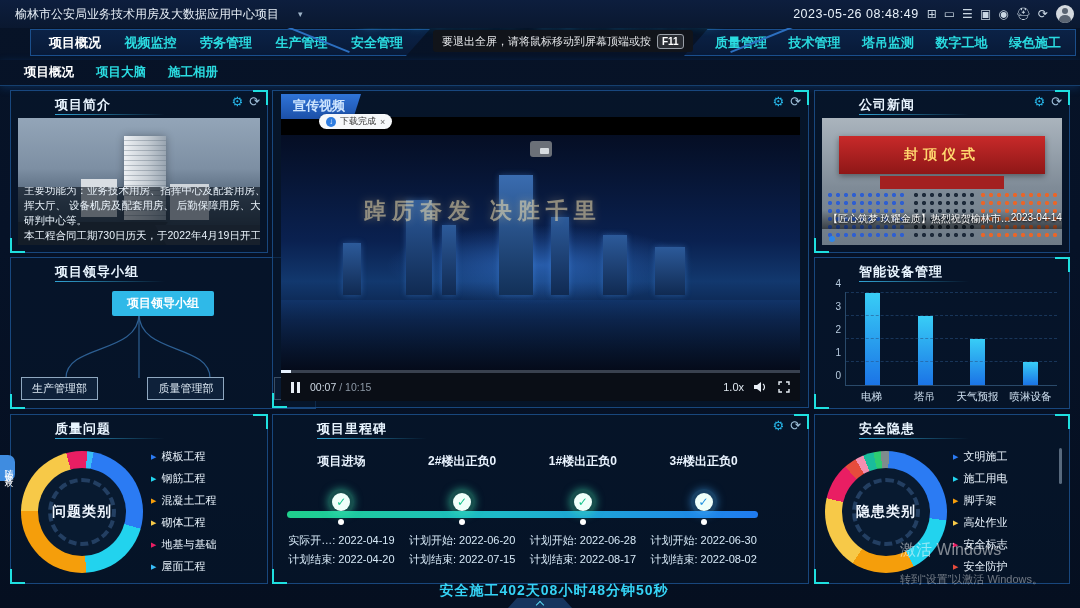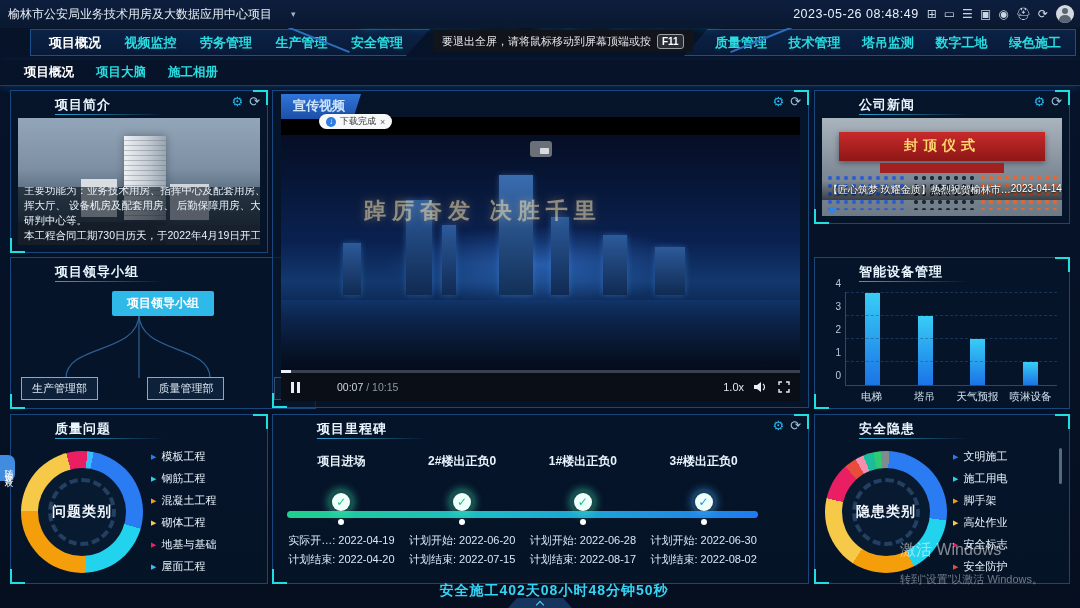--- a/index.html
+++ b/index.html
@@ -4,21 +4,21 @@
 <style>
   * { margin:0; padding:0; box-sizing:border-box; }
   html,body { width:1080px; height:608px; overflow:hidden; background:#04101f;
     font-family:"Liberation Sans","DejaVu Sans",sans-serif; }
   .screen { position:relative; width:1080px; height:608px;
     background:linear-gradient(180deg,#071327 0%,#061227 40%,#050f20 100%); overflow:hidden; }
 
   
   .topbar { position:absolute; top:0; left:0; right:0; height:28px;
     background:linear-gradient(180deg,#0d1e3e,#0a1830); display:flex; align-items:center; z-index:5; }
-  .project-select { color:#e6eef6; font-size:12px; padding-left:8px; display:flex; align-items:center; gap:19px; cursor:pointer; }
+  .project-select { color:#e6eef6; font-size:12px; padding-left:15px; display:flex; align-items:center; gap:19px; cursor:pointer; }
   .project-select .caret { font-size:9px; color:#9fb4c9; }
   .topbar-right { position:absolute; right:6px; top:0; height:28px; display:flex; align-items:center; gap:8px; }
   .datetime { color:#e8f1fa; font-size:12.5px; letter-spacing:.5px; }
   .top-icons { display:flex; align-items:center; gap:7px; }
   .top-icons .ticon { color:#c9d6e2; font-size:12px; line-height:1; cursor:pointer; }
   .avatar { width:18px; height:18px; border-radius:50%; background:#d4d9df; position:relative; overflow:hidden; cursor:pointer; }
   .avatar::before { content:""; position:absolute; top:3px; left:6px; width:6px; height:6px; border-radius:50%; background:#5a6472; }
   .avatar::after { content:""; position:absolute; top:10px; left:3px; width:12px; height:10px; border-radius:50% 50% 0 0; background:#5a6472; }
 
   
@@ -138,21 +138,21 @@
     letter-spacing:6px; text-shadow:0 0 8px rgba(255,220,140,.6); font-family:"DejaVu Serif","Liberation Serif",serif; }
   .pip { position:absolute; top:6px; left:50%; transform:translateX(-50%); width:22px; height:16px;
     background:#6b7078; border-radius:3px; cursor:pointer; }
   .pip::after { content:""; position:absolute; right:3px; bottom:3px; width:9px; height:6px; background:#d8dce0; border-radius:1px; }
   .vprogress { position:absolute; left:0; right:0; bottom:28px; height:3px; background:#39414f; }
   .vprogress .fill { width:2%; height:100%; background:#e8f2ff; }
   .vcontrols { position:absolute; left:0; right:0; bottom:0; height:28px; background:#0a0e16;
     display:flex; align-items:center; padding:0 10px; gap:10px; }
   .pause { display:flex; gap:3px; cursor:pointer; }
   .pause i { width:3px; height:11px; background:#e8eef5; }
-  .vtime { color:#cdd7e2; font-size:10.5px;margin-left:27px; }
+  .vtime { color:#cdd7e2; font-size:10.5px; }
   .vtime .dur { color:#8d99a6; }
   .vspacer { flex:1; }
   .vspeed { color:#dfe7ef; font-size:11px; cursor:pointer; }
   .vicon { cursor:pointer; display:flex; align-items:center; }
 
   
   #p-ms { left:272px; top:414px; width:537px; height:170px; }
   .timeline { position:absolute; left:0; right:0; top:24px; bottom:0; }
   .tl-bar { position:absolute; left:14px; right:50px; top:72px; height:7px; border-radius:4px;
     background:linear-gradient(90deg,#1fd08c,#1db9c9 45%,#1f7bf0); }
@@ -164,21 +164,21 @@
     background:rgba(70,230,175,.28); box-shadow:0 0 8px rgba(60,230,180,.55); }
   .m-circ i { position:absolute; inset:4px; border-radius:50%; background:#effffa; font-style:normal;
     color:#17c48c; font-size:12px; font-weight:bold; line-height:18px; text-align:center; }
   .m-circ.blue { background:rgba(70,170,240,.3); box-shadow:0 0 8px rgba(60,160,240,.55); }
   .m-circ.blue i { color:#1e8fe0; }
   .m-dot { position:absolute; left:50%; top:46px; transform:translateX(-50%); width:6px; height:6px; border-radius:50%; background:#fff; }
   .m-dates { margin-top:14px; }
   .m-dates div { color:#d7e9f7; font-size:11px; line-height:19px; }
 
   
-  #p-news { left:814px; top:90px; width:256px; height:134px; }
+  #p-news { left:814px; top:90px; width:256px; height:163px; }
   .news-img { position:absolute; left:7px; right:7px; top:27px; bottom:7px; overflow:hidden;
     background:linear-gradient(180deg,#aab4bd 0%,#939ea9 30%,#7f8b97 55%,#6e7b87 100%); }
   .stage { position:absolute; top:14%; left:7%; right:7%; height:30%;
     background:linear-gradient(180deg,#c82a2a,#8e1717); display:flex; align-items:center; justify-content:center;
     box-shadow:0 2px 6px rgba(0,0,0,.4); }
   .stage span { color:#ffd76e; font-size:14px; font-weight:bold; letter-spacing:5px;
     font-family:"DejaVu Serif","Liberation Serif",serif; }
   .carpet { position:absolute; top:46%; left:24%; right:24%; height:10%; background:#a32020; }
   .crowd { position:absolute; bottom:6%; height:36%; }
   .crowd.blue { left:2%; width:34%; background:radial-gradient(circle at 3px 3px,#2f5fd0 1.8px,transparent 2.4px); background-size:8px 8px; }

